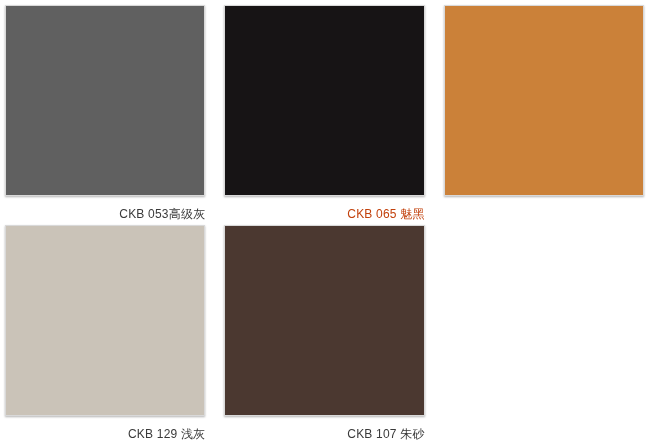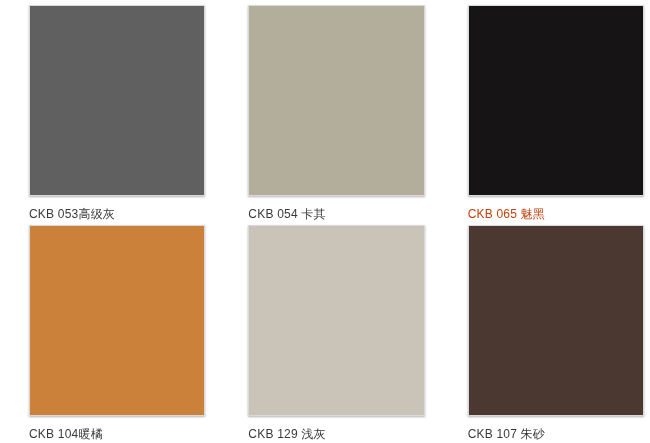--- a/index.html
+++ b/index.html
@@ -24,22 +24,21 @@
     display: grid;
     grid-template-columns: repeat(3, 1fr);
     grid-template-rows: repeat(2, 220px);
     column-gap: 19px;
     row-gap: 0px;
   }
 
   .swatch-cell {
     display: flex;
     flex-direction: column;
-    align-items: flex-start;
-    margin-left: 24px;
+    align-items: flex-end;
   }
 
   .swatch-chip {
     height: 191px;
     width: 100%;
     border: 1px solid #d9d9d9;
     box-shadow: 0 1px 2px rgba(0,0,0,0.30);
     background-clip: padding-box;
   }
 
@@ -56,33 +55,28 @@
 </head>
 <body style="background-color: rgb(255, 255, 255);">
 
 <div id="swatch-grid">
 
   <div class="swatch-cell">
     <div class="swatch-chip" style="background-color: rgb(96, 96, 96);"></div>
     <div class="swatch-label" style="color: rgb(58, 58, 58);">CKB 053高级灰</div>
   </div>
 
-  <div class="swatch-cell">
-    <div class="swatch-chip" style="background-color: rgb(179, 173, 155);"></div>
-    <div class="swatch-label" style="color: rgb(58, 58, 58);">CKB 054 卡其</div>
-  </div>
 
   <div class="swatch-cell">
     <div class="swatch-chip" style="background-color: rgb(23, 20, 21);"></div>
     <div class="swatch-label" style="color: #c2410c;">CKB 065 魅黑</div>
   </div>
 
   <div class="swatch-cell">
     <div class="swatch-chip" style="background-color: rgb(203, 129, 57);"></div>
-    <div class="swatch-label" style="color: rgb(58, 58, 58);">CKB 104暖橘</div>
   </div>
 
   <div class="swatch-cell">
     <div class="swatch-chip" style="background-color: rgb(202, 195, 184);"></div>
     <div class="swatch-label" style="color: rgb(58, 58, 58);">CKB 129 浅灰</div>
   </div>
 
   <div class="swatch-cell">
     <div class="swatch-chip" style="background-color: rgb(75, 56, 48);"></div>
     <div class="swatch-label" style="color: rgb(58, 58, 58);">CKB 107 朱砂</div>

